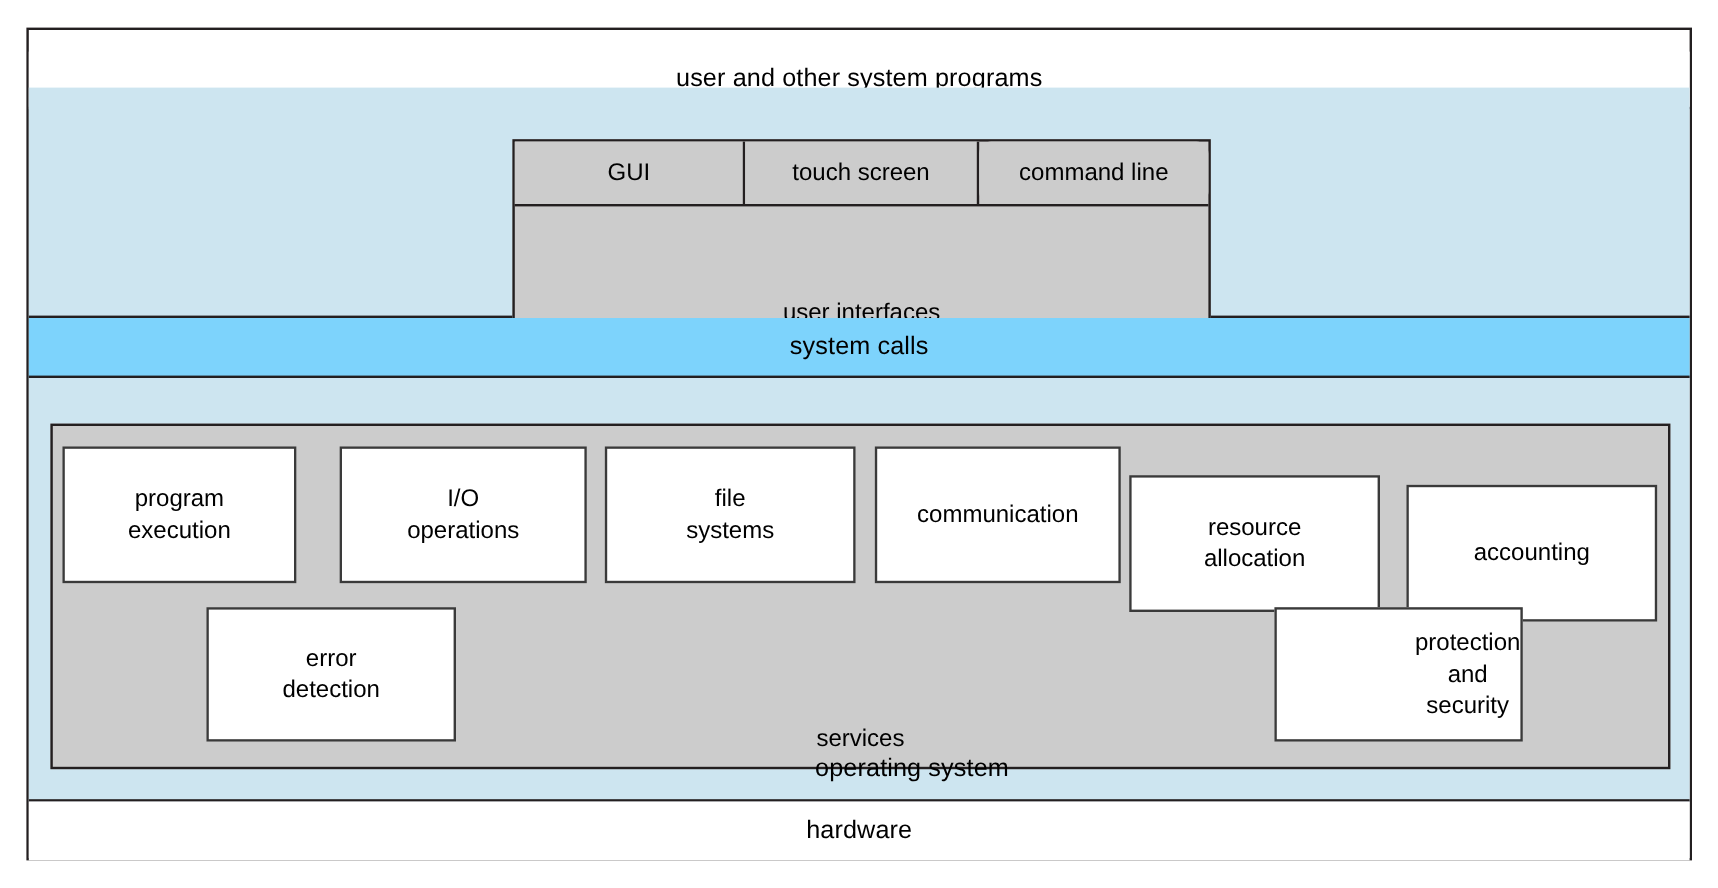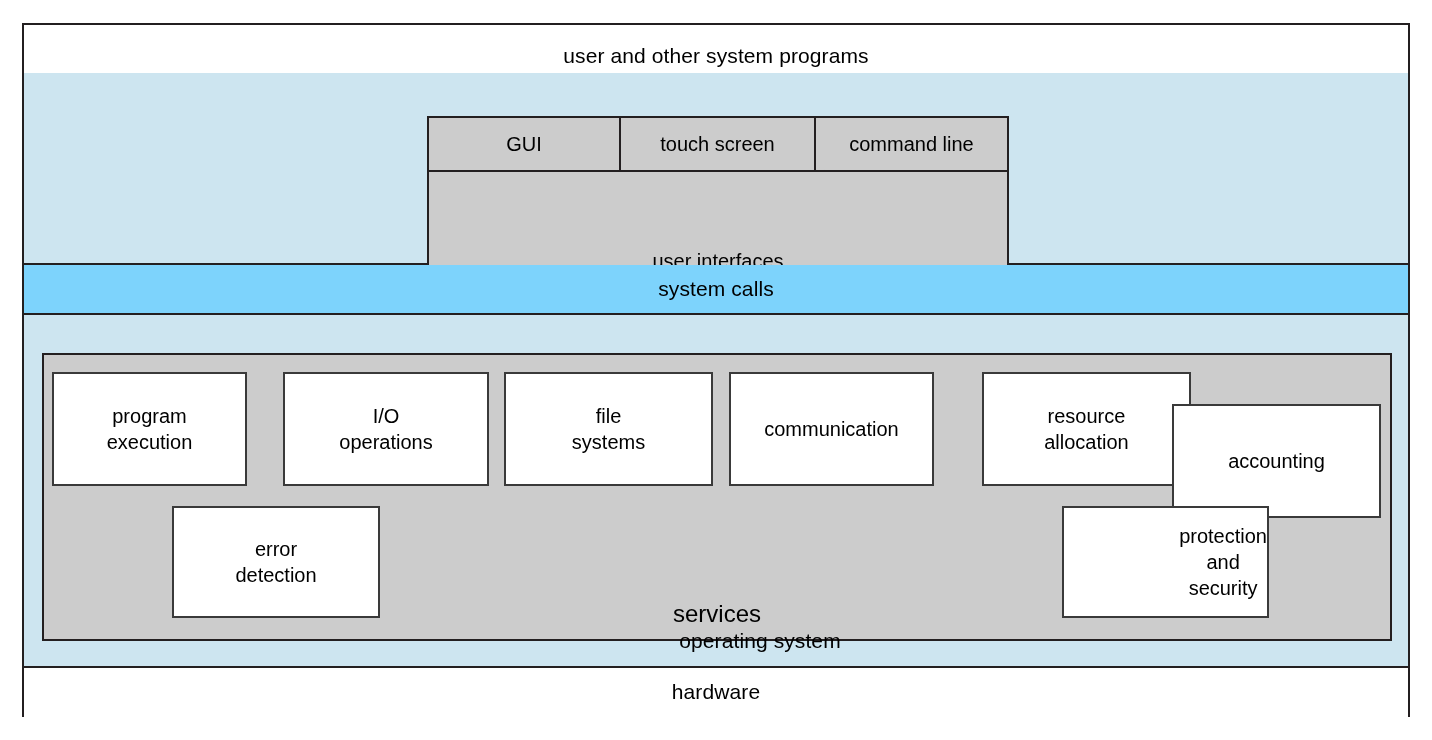--- a/index.html
+++ b/index.html
@@ -38,21 +38,21 @@
     justify-content: center;
   }
   .band-label {
     font-size: 21px;
     line-height: 1.15;
     letter-spacing: .1px;
     white-space: nowrap;
   }
 
   #band-user-programs {
-    top: 8px;
+    top: 18px;
     height: 48px;
     background: #ffffff;
     border-bottom: 2px solid #231f20;
   }
 
   #band-ui-zone {
     top: 48px;
     height: 192px;
     background: #cde5f0;
     border-bottom: 2px solid #231f20;
@@ -168,21 +168,21 @@
     justify-content: center;
     text-align: center;
     font-size: 20px;
     line-height: 1.3;
   }
   
   #service-program-execution { left: 8px;   width: 195px; }
   #service-io-operations     { left: 239px;  width: 206px; }
   #service-file-systems      { left: 460px;  width: 209px; }
   #service-communication     { left: 685px;  width: 205px; }
-  #service-resource-allocation { left: 938px; width: 209px; }
+  #service-resource-allocation { left: 897px; width: 209px; margin-top: 24px; }
   #service-accounting        { left: 1128px; width: 209px; margin-top: 32px; }
 
   .service-box-lower {
     position: absolute;
     top: 151px;
     height: 112px;
     background: #ffffff;
     border: 2px solid #3a3a3a;
     box-sizing: border-box;
     display: flex;
@@ -194,21 +194,21 @@
   }
   #service-error-detection   { left: 128px;  width: 208px; }
   #service-protection-security { left: 1018px; width: 207px; justify-content: flex-end; }
 
   #services-caption {
     position: absolute;
     left: 0;
     bottom: 11px;
     width: 100%;
     text-align: center;
-    font-size: 24px;
+    font-size: 20px;
   }
 </style>
 </head>
 <body>
 
 <div id="diagram">
 
   <div class="band" id="band-user-programs">
     <span class="band-label">user and other system programs</span>
   </div>

